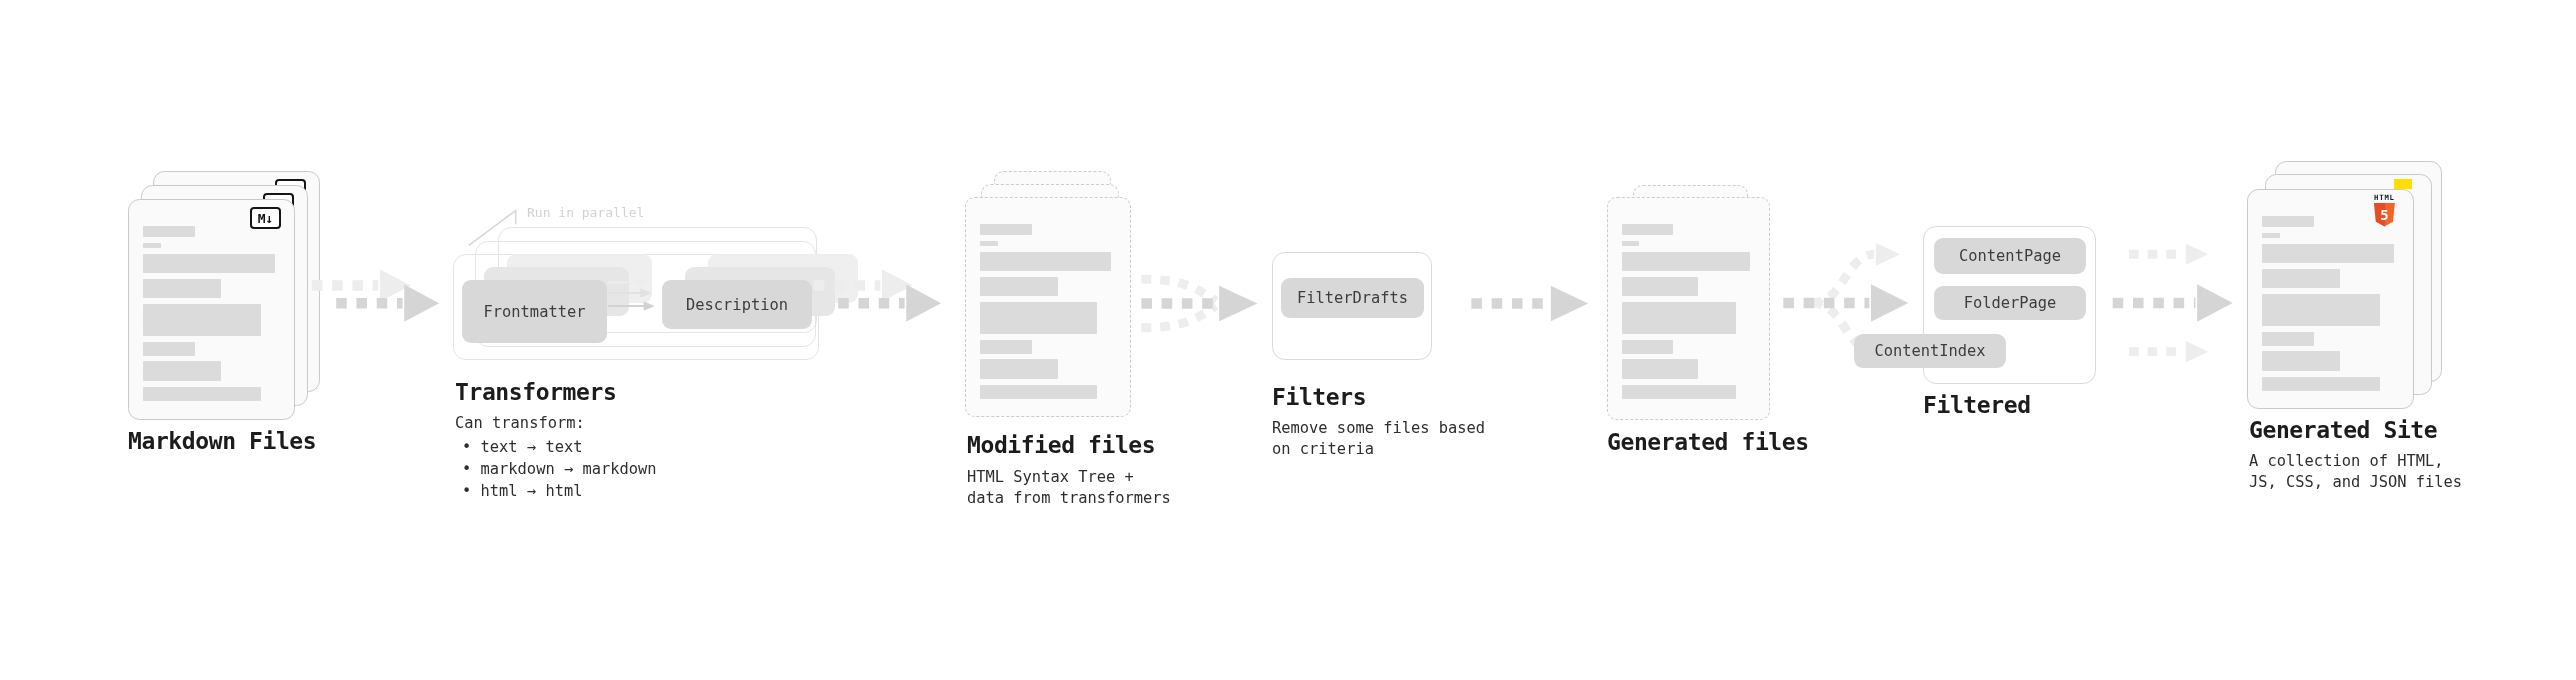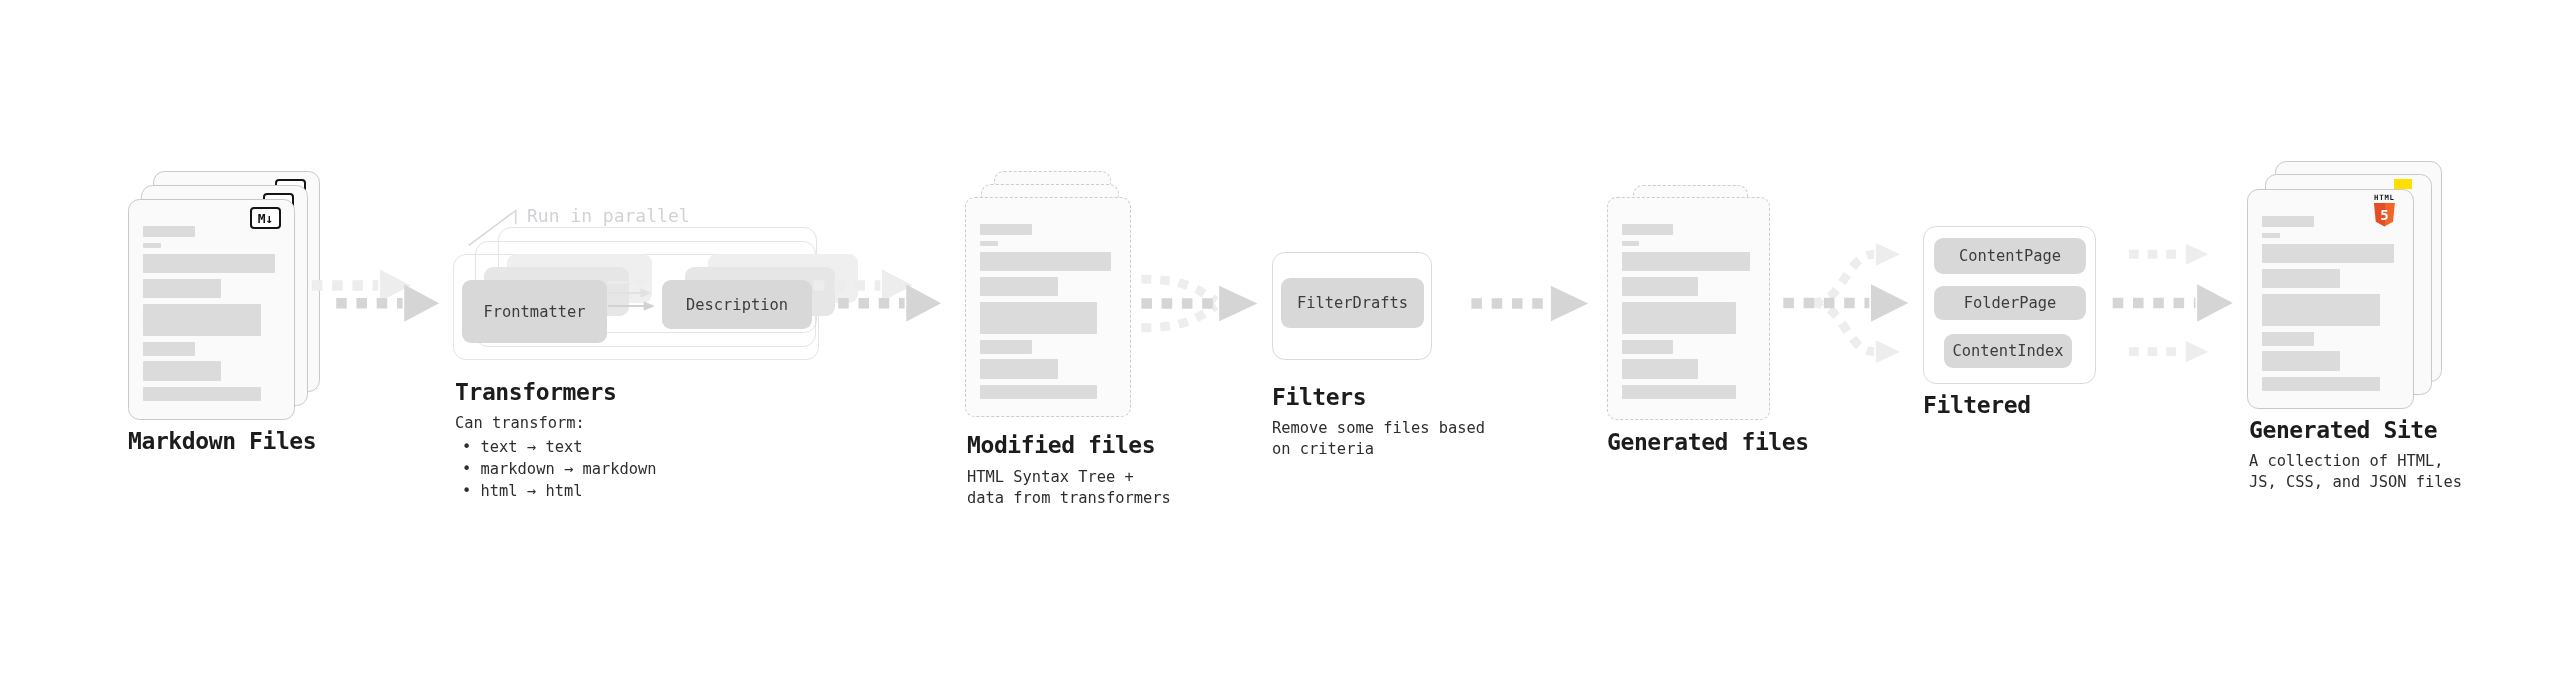--- a/index.html
+++ b/index.html
@@ -16,21 +16,21 @@
 
   .mdbadge{position:absolute;top:7.3px;right:13px;width:31px;height:22px;border:2.4px solid #151515;
        border-radius:4.1px;background:#ffffff;display:flex;align-items:center;justify-content:center;
        font-weight:bold;font-size:13px;color:#151515;box-sizing:border-box;}
 
   .h1{position:absolute;font-size:23px;font-weight:700;color:var(--ink);white-space:nowrap;letter-spacing:-0.4px;}
   .sub{position:absolute;font-size:15.4px;line-height:21px;color:var(--body-text);white-space:pre-line;}
   .noteh{position:absolute;font-size:15.4px;color:var(--body-text);white-space:nowrap;}
   .bullets{position:absolute;font-size:15.4px;line-height:22px;color:var(--body-text);}
   .bullets span{display:block;white-space:nowrap;}
-  .annot{position:absolute;font-size:18px;color:var(--faint-text);white-space:nowrap;}
+  .annot{position:absolute;font-size:13px;color:var(--faint-text);white-space:nowrap;}
 
   .chip{position:absolute;background:var(--chip);border-radius:9px;display:flex;align-items:center;
        justify-content:center;font-size:15.4px;color:var(--chip-text);box-sizing:border-box;white-space:nowrap;}
   .chip.g1{background:var(--chip-ghost1);}
   .chip.g2{background:var(--chip-ghost2);}
 
   .obox{position:absolute;border:1.6px solid var(--box-border);border-radius:13px;box-sizing:border-box;}
   .container{position:absolute;background:#ffffff;border:1.6px solid var(--container-border);
        border-radius:13px;box-sizing:border-box;}
 
@@ -159,21 +159,21 @@
 data from transformers</div>
 
   <svg class="arrow" style="left:1138px;top:267px;" width="130" height="77" viewBox="0 0 160 95">
     <path d="M 4,15 C 52,15 70,24 96,42" class="thin lite"></path>
     <path d="M 4,75 C 52,75 70,66 96,48" class="thin lite"></path>
     <line x1="4" y1="45" x2="98" y2="45" class="dashline main"></line>
     <polygon points="100,23 147,45 100,67" class="mainfill"></polygon>
   </svg>
 
   <div class="container" style="left:1272px;top:252px;width:160px;height:108px;"></div>
-  <div class="chip" style="left:1281px;top:278px;width:143px;height:50px;">FilterDrafts</div>
+  <div class="chip" style="left:1281px;top:278px;width:143px;height:40px;">FilterDrafts</div>
   <div class="h1" style="left:1272px;top:384px;">Filters</div>
   <div class="sub" style="left:1272px;top:418px;">Remove some files based
 on criteria</div>
 
   <svg class="arrow" style="left:1468px;top:267px;" width="126" height="73" viewBox="0 0 155 90">
     <line x1="4" y1="45" x2="100" y2="45" class="dashline main"></line>
     <polygon points="102,23 148,45 102,67" class="mainfill"></polygon>
   </svg>
 
   <div class="tab" style="left:1633px;top:185px;width:115px;height:41px;"></div>
@@ -196,21 +196,21 @@
     <polygon points="118,11 148,25 118,39" class="litefill"></polygon>
     <path d="M 40,85 C 78,85 82,145 116,145" class="thin lite"></path>
     <polygon points="118,131 148,145 118,159" class="litefill"></polygon>
     <line x1="4" y1="85" x2="110" y2="85" class="dashline main"></line>
     <polygon points="112,62 158,85 112,108" class="mainfill"></polygon>
   </svg>
 
   <div class="container" style="left:1923px;top:226px;width:173px;height:158px;"></div>
   <div class="chip" style="left:1934px;top:238px;width:152px;height:36px;">ContentPage</div>
   <div class="chip" style="left:1934px;top:286px;width:152px;height:34px;">FolderPage</div>
-  <div class="chip" style="left:1944px;top:334px;width:128px;height:34px;">ContentIndex</div>
+  <div class="chip" style="left:1854px;top:334px;width:152px;height:34px;">ContentIndex</div>
   <div class="h1" style="left:1923px;top:392px;">Filtered</div>
 
   <svg class="arrow" style="left:2111px;top:234px;" width="130" height="142" viewBox="0 0 160 175">
     <line x1="22" y1="25" x2="90" y2="25" class="thin lite"></line>
     <polygon points="92,12 120,25 92,38" class="litefill"></polygon>
     <line x1="2" y1="85" x2="104" y2="85" class="dashline main"></line>
     <polygon points="106,62 150,85 106,108" class="mainfill"></polygon>
     <line x1="22" y1="145" x2="90" y2="145" class="thin lite"></line>
     <polygon points="92,132 120,145 92,158" class="litefill"></polygon>
   </svg>

